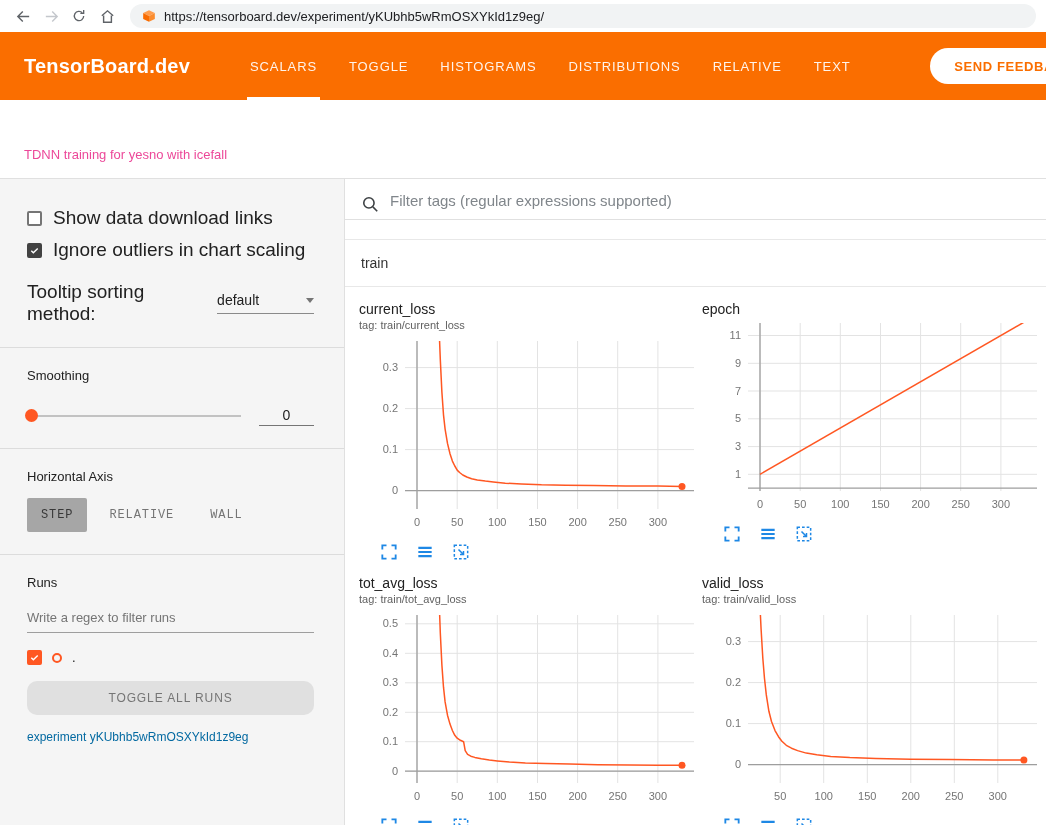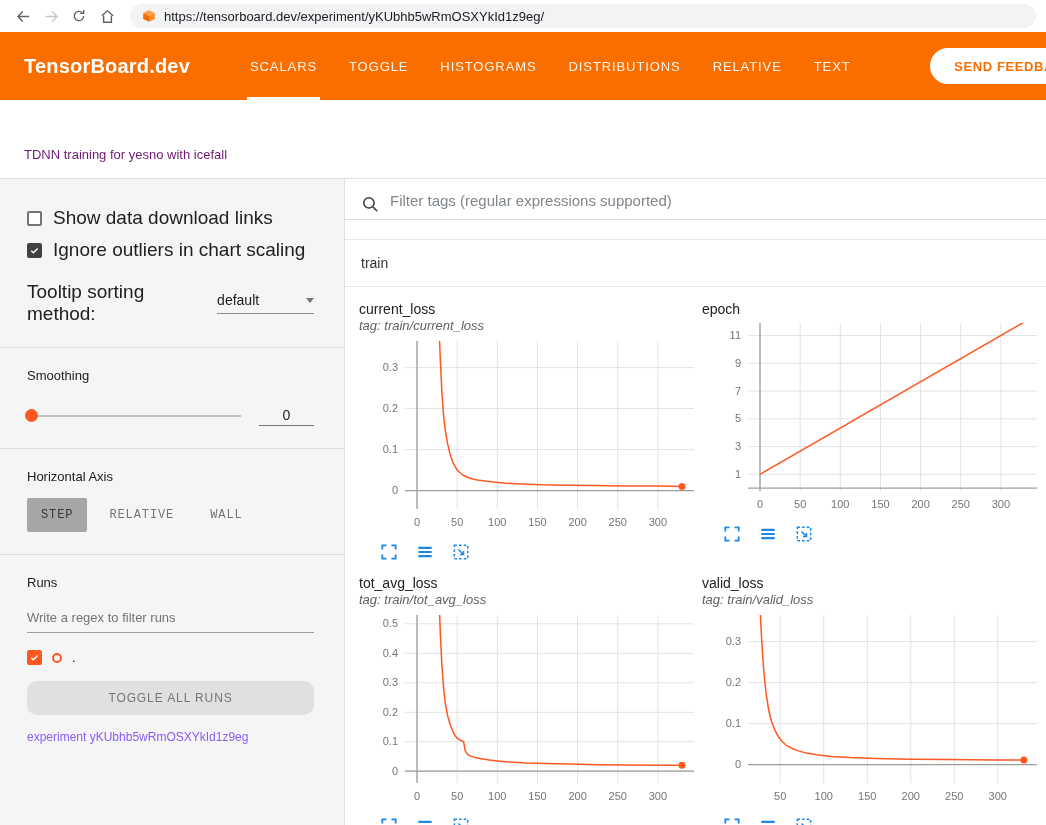--- a/index.html
+++ b/index.html
@@ -18,21 +18,21 @@
   .tb-header{height:68px;background:var(--orange);display:flex;align-items:center;padding:0 24px;position:relative;color:#fff;}
   .app-title{font-size:20px;font-weight:700;letter-spacing:.2px;margin-right:44px;white-space:nowrap;}
   .tabs{display:flex;height:100%;}
   .tab{padding:0 16px;display:flex;align-items:center;font-size:13px;font-weight:500;letter-spacing:.9px;color:rgba(255,255,255,.92);position:relative;cursor:pointer;white-space:nowrap;}
   .tab.active::after{content:"";position:absolute;bottom:0;left:13px;right:13px;height:3px;background:#fff;}
   .feedback-btn{position:absolute;right:-52px;top:16px;height:36px;background:#fff;color:var(--orange);
     border:none;border-radius:18px;padding:0 24px;font-size:13px;font-weight:700;letter-spacing:.6px;
     font-family:inherit;white-space:nowrap;cursor:pointer;}
 
   
-  .exp-row{height:78px;display:flex;align-items:flex-end;padding:0 24px 16px;color:#701a75;font-size:13px;}
+  .exp-row{height:78px;display:flex;align-items:flex-end;padding:0 24px 16px;color:#ec4899;font-size:13px;}
 
   
   .content{display:flex;height:647px;border-top:1px solid #e0e0e0;}
   .sidebar{width:345px;flex:none;background:#f5f5f5;border-right:1px solid #e0e0e0;padding:28px 30px 0 27px;overflow:hidden;}
 
   .check-row{display:flex;align-items:center;gap:11px;margin-bottom:10px;cursor:pointer;}
   .cb{width:15px;height:15px;border:2px solid #757575;border-radius:2px;background:#fff;flex:none;display:flex;align-items:center;justify-content:center;}
   .cb.checked-dark{background:#424242;border-color:#424242;}
   .cb.checked-run{background:var(--run);border-color:var(--run);}
   .cb svg{width:13px;height:13px;display:block;}
@@ -58,34 +58,34 @@
   .axis-btn.selected{background:#a6a6a6;color:#383838;}
 
   .runs-filter{width:100%;border:none;border-bottom:1px solid #9e9e9e;background:transparent;font-size:13px;padding:7px 0;
     margin-top:13px;font-family:inherit;color:#212121;outline:none;}
   .runs-filter::placeholder{color:#757575;}
   .run-row{display:flex;align-items:center;gap:10px;margin-top:17px;cursor:pointer;}
   .swatch{width:10px;height:10px;border:2px solid var(--run);border-radius:50%;flex:none;background:transparent;}
   .run-name{font-size:13px;color:#212121;}
   .toggle-all{display:block;width:100%;margin-top:16px;height:34px;background:#e0e0e0;border:none;border-radius:10px;
     font-size:12px;font-weight:500;letter-spacing:.9px;color:#757575;font-family:inherit;cursor:pointer;}
-  .exp-id{margin-top:15px;font-size:12px;color:#8b5cf6;}
+  .exp-id{margin-top:15px;font-size:12px;color:#0369a1;}
 
   .main{flex:1;min-width:0;background:#fff;}
   .filter-row{display:flex;align-items:flex-end;gap:10px;padding:8px 0 5px 16px;border-bottom:1px solid #e0e0e0;}
   .tag-filter{flex:1;border:none;font-size:15px;padding:5px 0;font-family:inherit;color:#212121;outline:none;background:transparent;}
   .tag-filter::placeholder{color:#80868b;}
 
   .category{margin-top:19px;height:48px;display:flex;align-items:center;padding:0 16px;font-size:14px;color:#333;
     border-top:1px solid #e8e8e8;border-bottom:1px solid #e8e8e8;background:#fff;cursor:pointer;}
 
   .charts{display:grid;grid-template-columns:343px 343px;padding:13px 0 0 14px;}
   .chart-card{width:343px;margin-bottom:12px;}
   .chart-title{font-size:14px;color:#212121;line-height:18px;}
-  .chart-tag{font-size:13px;color:#616161;line-height:15px;margin-bottom:3px;font-style:italic;}
+  .chart-tag{font-size:11px;color:#616161;line-height:15px;margin-bottom:3px;}
   svg.plot{display:block;background:#fff;}
   .chart-icons{display:flex;gap:16px;margin:6px 0 0 20px;}
   .icon-btn{background:none;border:none;padding:0;width:20px;height:20px;color:var(--blue);cursor:pointer;}
   .icon-btn svg{display:block;}
 </style>
 </head>
 <body>
 
 <div class="browser-bar">
   <button class="nav-btn">

